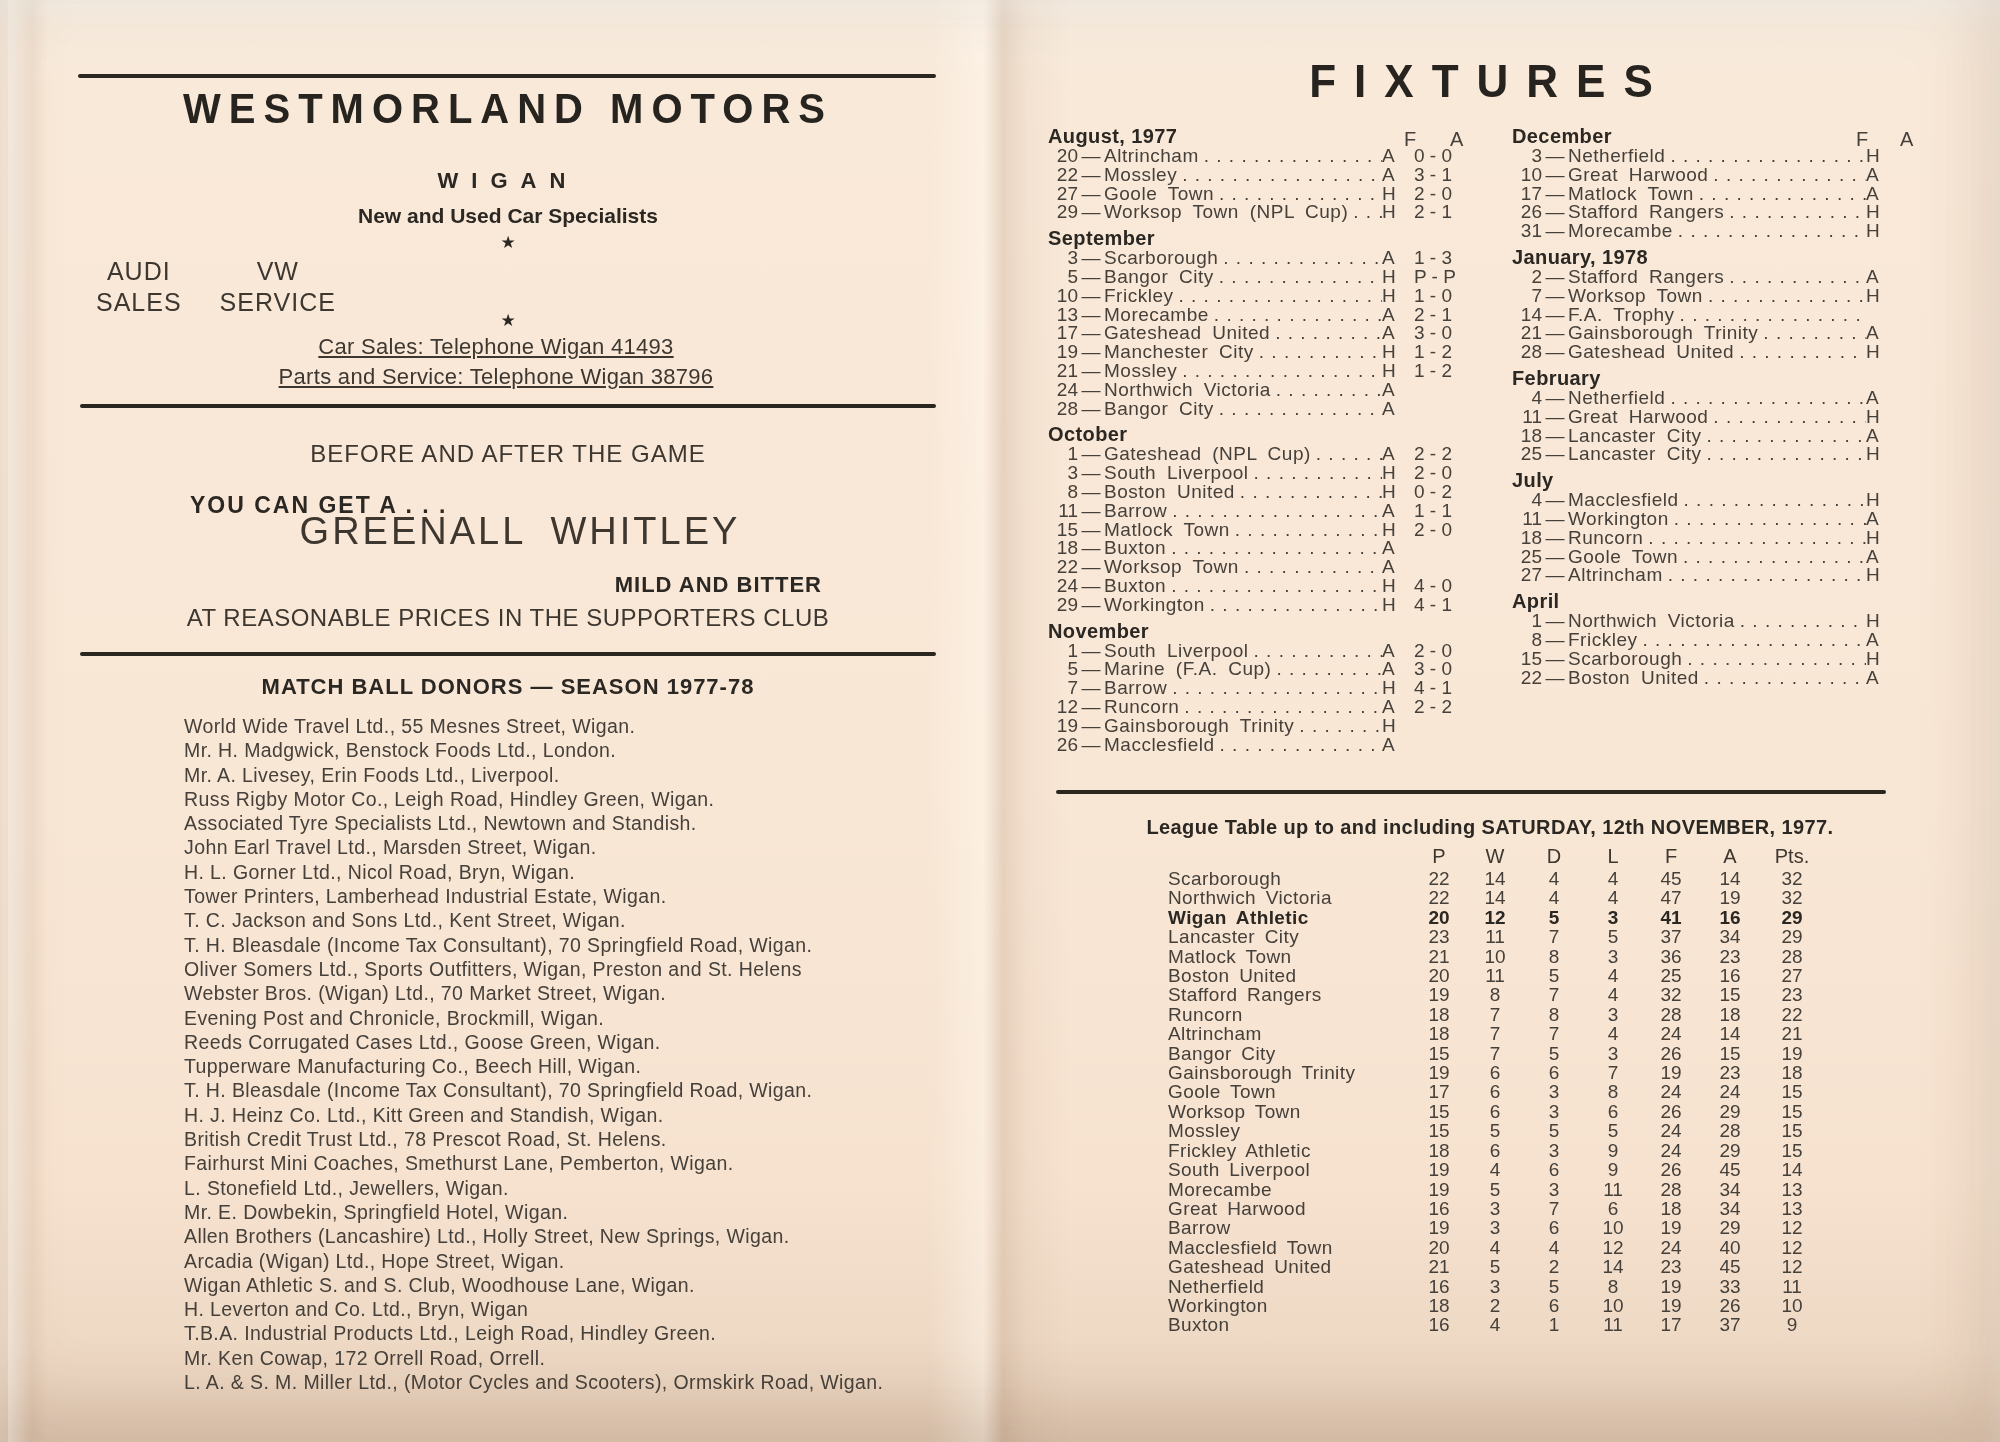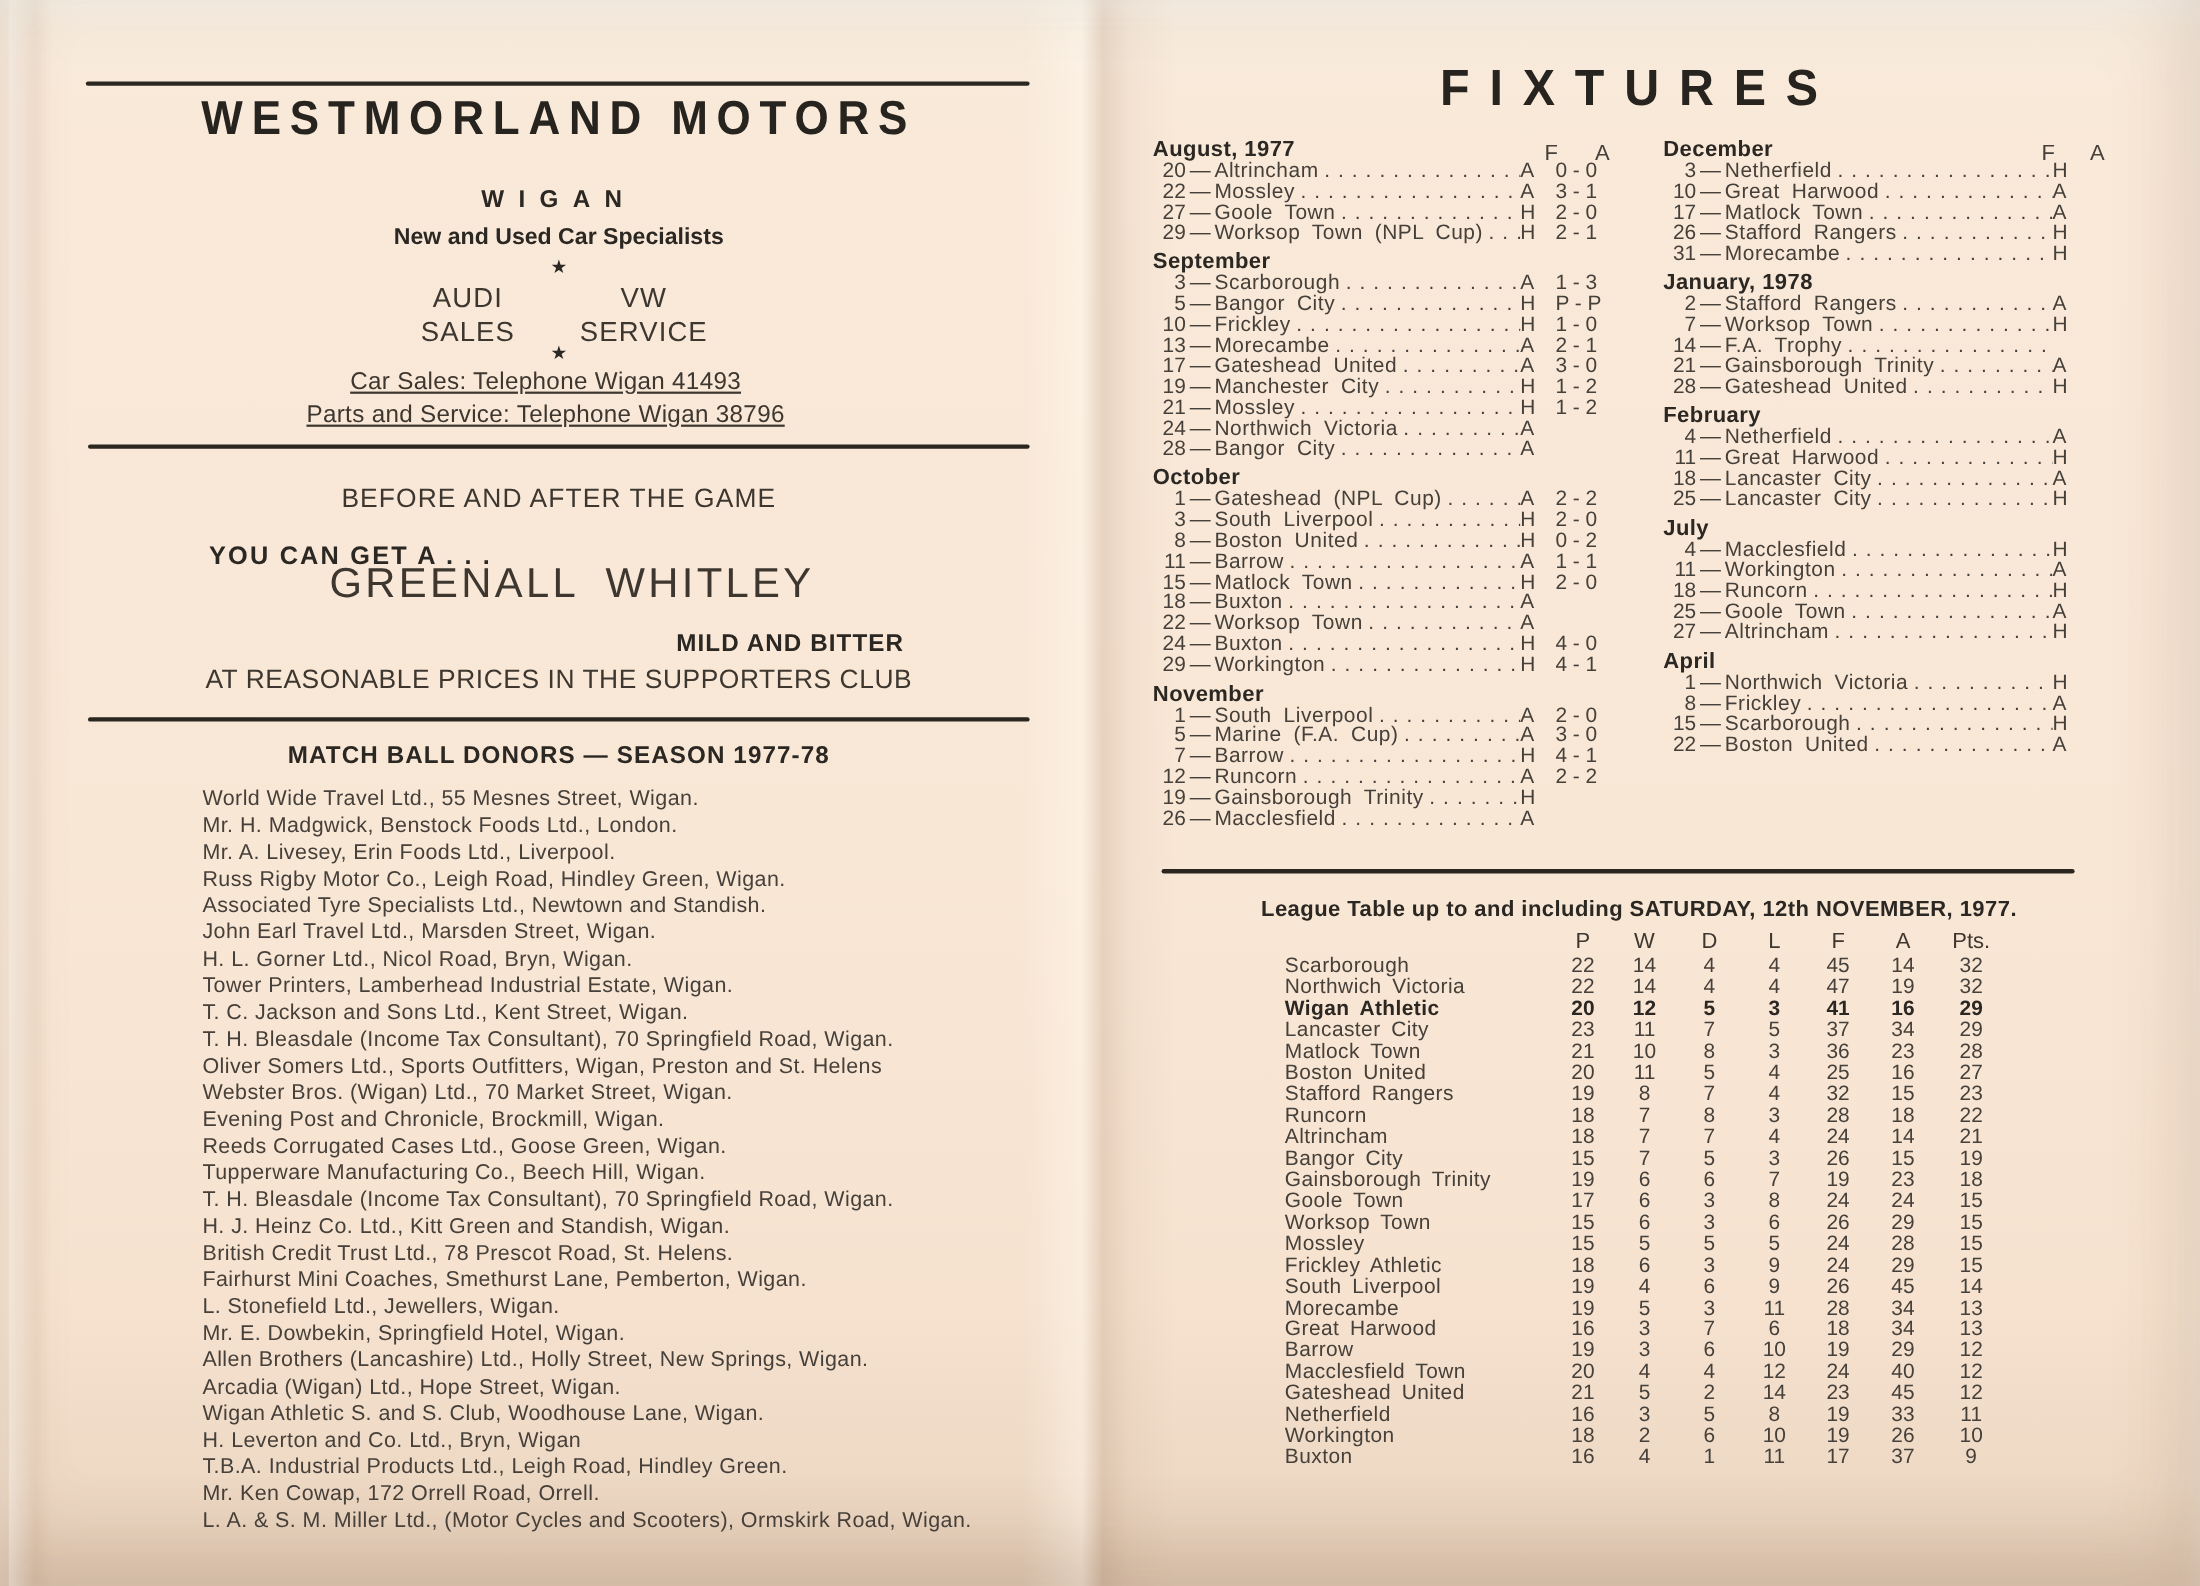--- a/index.html
+++ b/index.html
@@ -21,21 +21,21 @@
     background:linear-gradient(90deg,rgba(255,252,246,0.5),rgba(150,110,80,0.08) 60%,rgba(150,110,80,0) 100%);
   }
   .abs{position:absolute;}
   .ctr{text-align:center;}
   .rule{position:absolute;height:4px;background:#2a2620;border-radius:2px;}
   
   .motors-title{left:80px;top:86px;width:856px;font-size:40px;font-weight:bold;letter-spacing:8px;color:#27241f;transform:scaleY(1.08);}
   .motors-city{left:80px;top:168px;width:856px;font-size:22px;font-weight:bold;letter-spacing:13px;color:#2b2722;}
   .motors-sub{left:80px;top:204px;width:856px;font-size:21px;font-weight:bold;color:#2b2722;}
   .star{left:80px;width:856px;font-size:17px;color:#2b2722;}
-  .audi-vw{left:85px;top:256px;width:856px;display:flex;justify-content:center;gap:59px;}
+  .audi-vw{left:96px;top:256px;width:856px;display:flex;justify-content:flex-start;gap:38px;}
   .audi-vw div{font-size:25px;letter-spacing:1px;line-height:31px;text-align:center;color:#3d3730;}
   .phone{left:68px;width:856px;font-size:22px;color:#3d3730;letter-spacing:0.3px;text-decoration:underline;}
   .brew1{left:80px;top:440px;width:856px;font-size:24px;color:#3d3730;letter-spacing:1px;}
   .brew2{left:190px;top:492px;font-size:23px;font-weight:bold;letter-spacing:2px;color:#2b2722;}
   .brew3{left:80px;top:510px;width:880px;font-size:38px;letter-spacing:3px;word-spacing:12px;color:#3d3730;}
   .brew4{left:80px;top:572px;width:742px;text-align:right;font-size:22px;font-weight:bold;letter-spacing:1px;color:#2b2722;}
   .brew5{left:80px;top:604px;width:856px;font-size:24px;color:#3d3730;letter-spacing:0.5px;}
   .donors-head{left:80px;top:674px;width:856px;font-size:22px;font-weight:bold;letter-spacing:1px;color:#2b2722;}
   .donor-list{left:184px;top:714px;width:740px;}
   .donor-line{font-size:19.5px;line-height:24.3px;letter-spacing:0.4px;color:#46403a;white-space:nowrap;}

